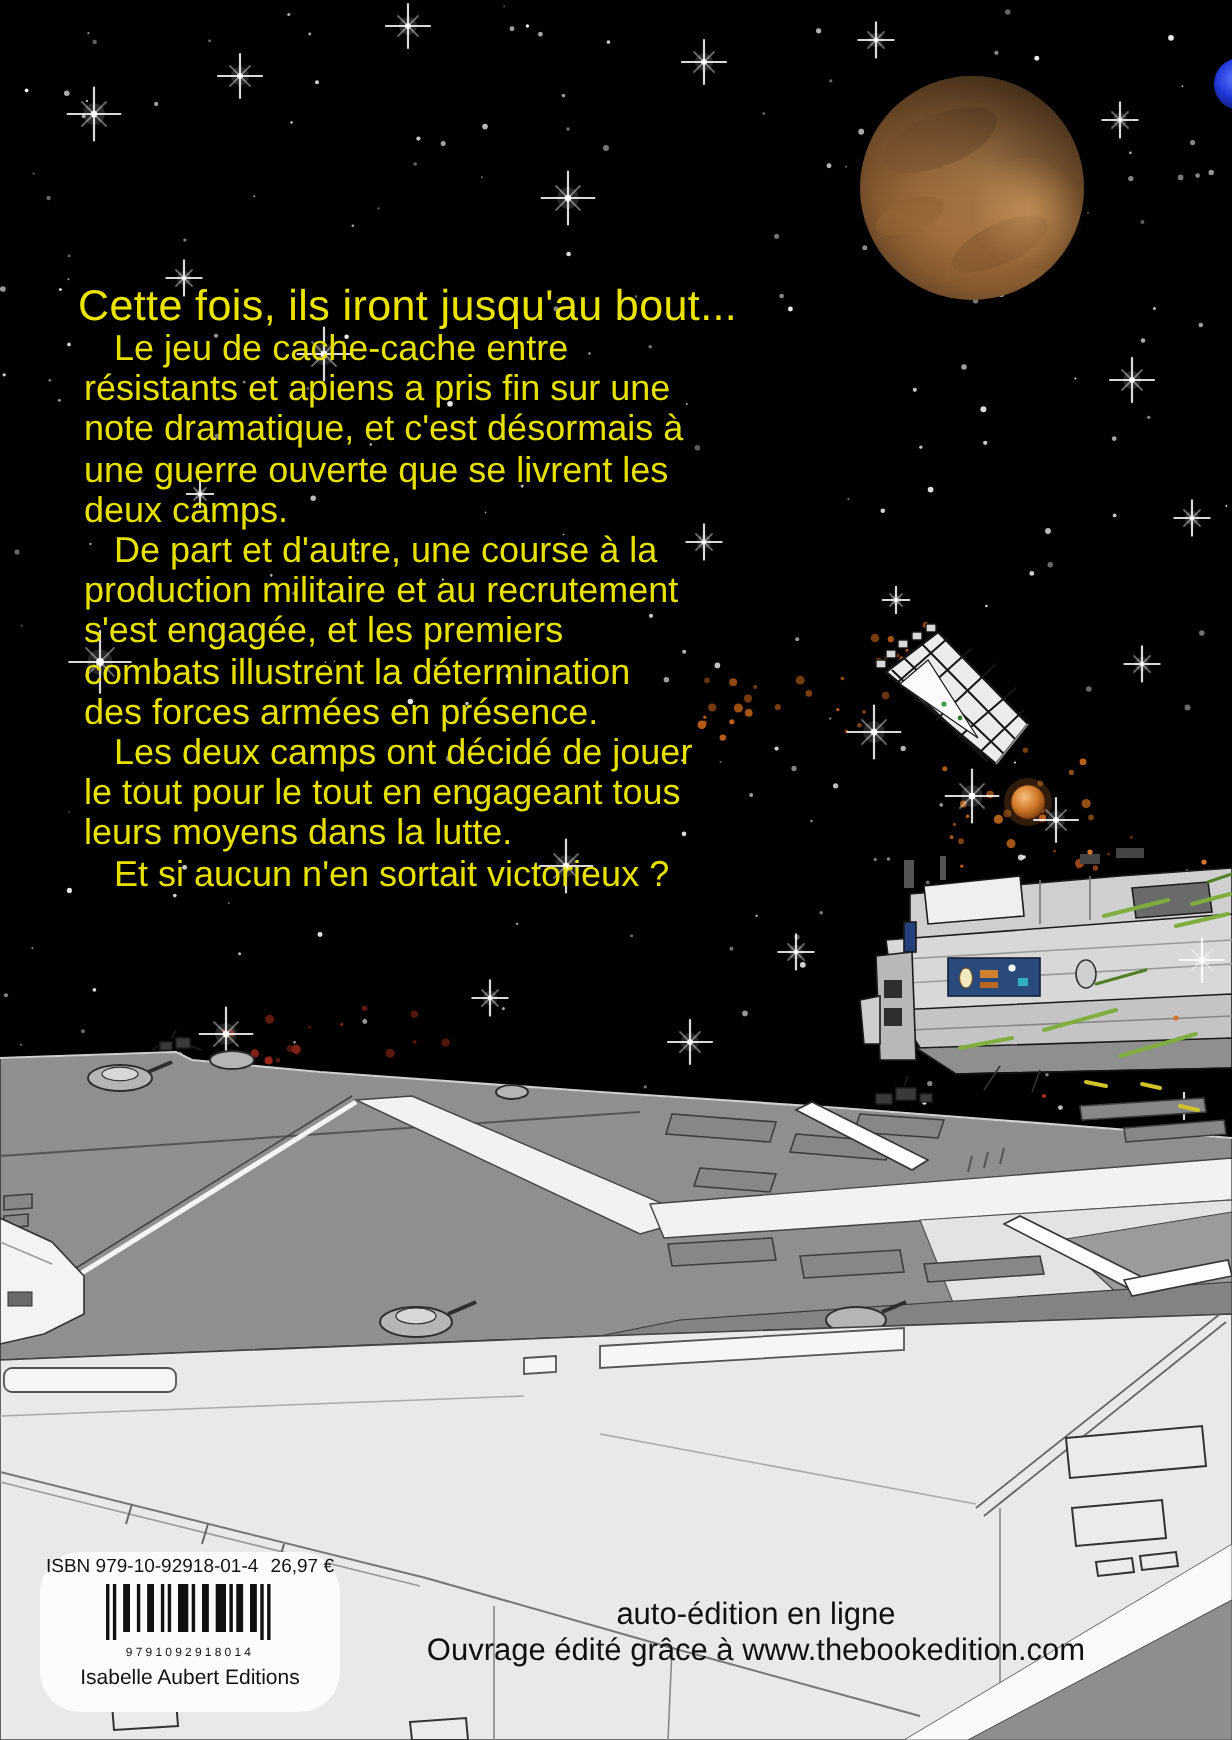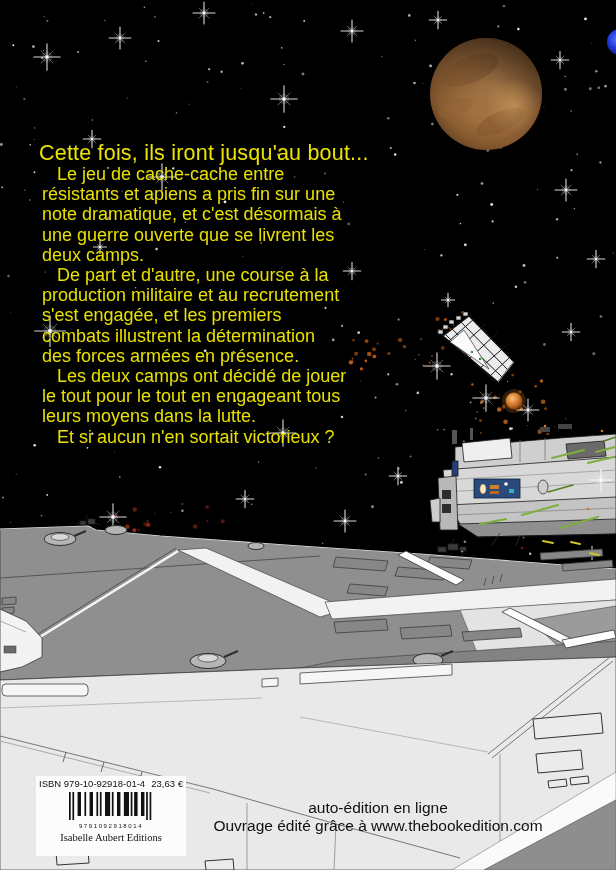--- a/index.html
+++ b/index.html
@@ -5,26 +5,26 @@
   html,body{margin:0;padding:0;background:#000;}
   .cover{position:relative;width:616px;height:870px;background:#000;overflow:hidden;
          font-family:"Liberation Sans",sans-serif;}
   .cover svg.scene{position:absolute;left:0;top:0;z-index:0;}
   .tagline{position:absolute;left:39px;top:141px;z-index:2;font-size:21.5px;letter-spacing:.2px;
            color:#ece400;white-space:pre;}
   .synopsis{position:absolute;left:42px;top:164px;z-index:2;font-size:18px;line-height:20.2px;
             color:#e8e000;white-space:pre;}
   .credit{position:absolute;left:178px;top:799px;width:400px;z-index:2;text-align:center;
           font-size:15.5px;line-height:17.5px;color:#101010;}
-  .isbn-box{position:absolute;left:36px;top:776px;width:150px;height:80px;z-index:3;
-            background:#fcfcfc;color:#111;box-sizing:border-box;padding:2px 3px;}
+  .isbn-box{position:absolute;left:20px;top:776px;width:150px;height:80px;z-index:3;
+            background:#fcfcfc;color:#111;box-sizing:border-box;padding:2px 3px;border-radius:20px;}
   .isbn-row{display:flex;justify-content:space-between;font-size:9.5px;line-height:12px;}
   .barcode-wrap{width:84px;margin:2px auto 0 auto;text-align:center;}
   .barcode-digits{font-size:6px;letter-spacing:1.6px;line-height:6px;margin-top:-1px;color:#111;}
-  .publisher{text-align:center;font-size:10.5px;margin-top:3px;color:#111;font-family:Liberation Serif, serif;}
+  .publisher{text-align:center;font-size:10.5px;margin-top:3px;color:#111;}
 </style>
 </head>
 <body>
 
 <div class="cover">
 
   <svg class="scene" width="616" height="870" viewBox="0 0 616 870">
     <defs>
       <radialGradient id="pg" cx="58%" cy="42%" r="68%">
         <stop offset="0" stop-color="#c79057"></stop>
@@ -669,21 +669,21 @@
 combats illustrent la détermination
 des forces armées en présence.
    Les deux camps ont décidé de jouer
 le tout pour le tout en engageant tous
 leurs moyens dans la lutte.
    Et si aucun n'en sortait victorieux ?</div>
 
   <div class="isbn-box">
     <div class="isbn-row">
       <span>ISBN 979-10-92918-01-4</span>
-      <span>23,63 €</span>
+      <span>26,97 €</span>
     </div>
     <div class="barcode-wrap">
       <svg id="barcode" width="84" height="28">
           <rect x="0.00" y="0" width="1.71" height="28" fill="#111"></rect>
           <rect x="3.43" y="0" width="1.71" height="28" fill="#111"></rect>
           <rect x="8.57" y="0" width="3.43" height="24" fill="#111"></rect>
           <rect x="15.43" y="0" width="1.71" height="24" fill="#111"></rect>
           <rect x="20.57" y="0" width="3.43" height="24" fill="#111"></rect>
           <rect x="27.43" y="0" width="1.71" height="24" fill="#111"></rect>
           <rect x="30.86" y="0" width="1.71" height="24" fill="#111"></rect>

